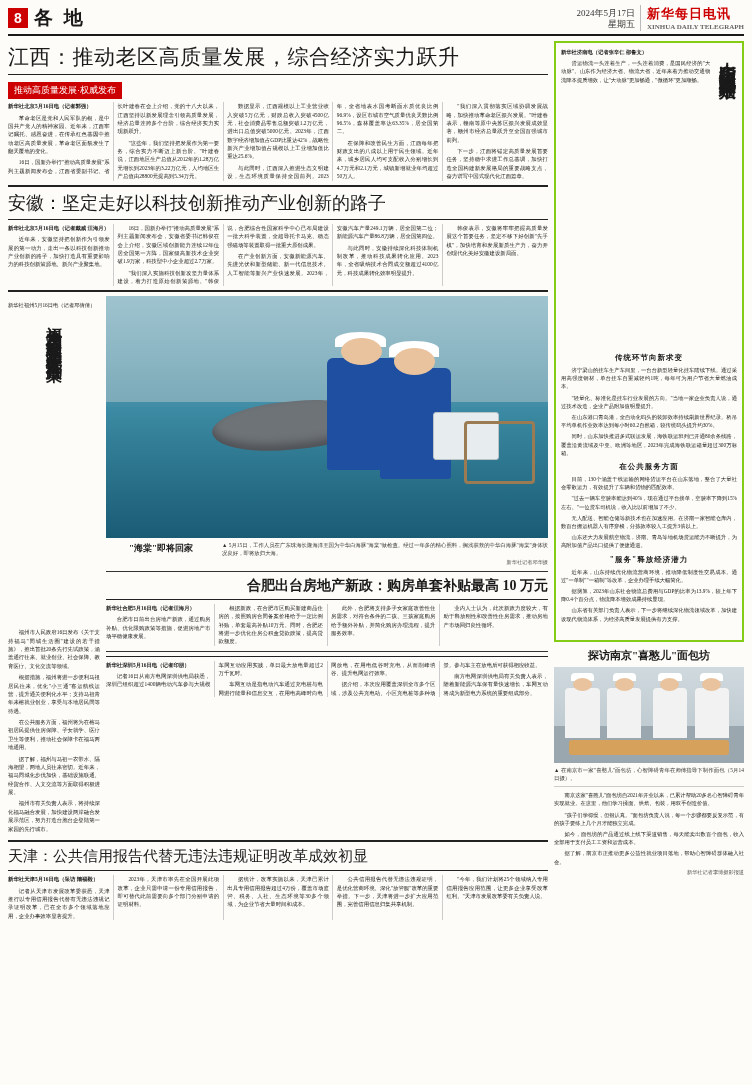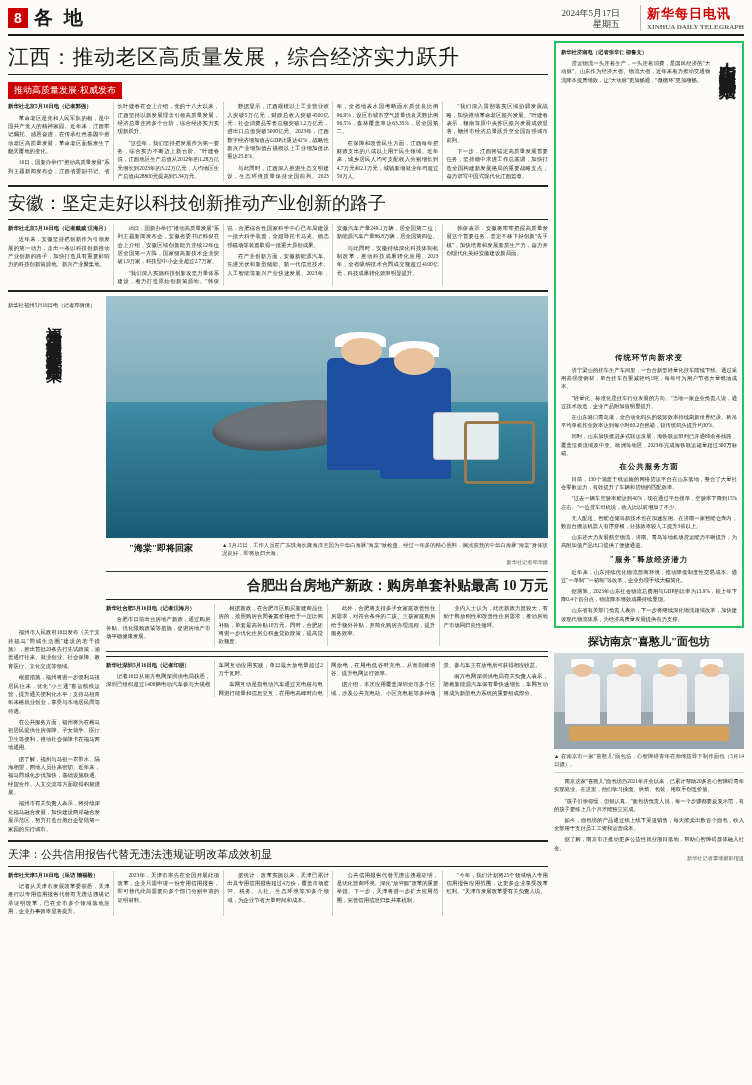--- a/index.html
+++ b/index.html
@@ -24,21 +24,21 @@
     padding-bottom: 3px; margin-bottom: 5px;
     height: 30px;
   }
   .mh-left { display:flex; align-items:center; gap:6px; }
   .page-num {
     background:#c00; color:#fff; font-weight:bold;
     width:20px; height:20px; display:flex; align-items:center; justify-content:center;
     font-size:14px; font-family:"Liberation Sans", sans-serif;
   }
   .section-name { font-size:19px; font-weight:bold; letter-spacing:3px; }
-  .mh-right { display:flex; align-items:flex-end; gap:20px; }
+  .mh-right { display:flex; align-items:flex-end; gap:5px; }
   .mh-date { font-size:9px; color:#333; text-align:right; line-height:1.3; }
   .mh-logo {
     font-size:13px; font-weight:bold; color:#c00;
     border-left:1px solid #bbb; padding-left:6px; letter-spacing:1px;
     font-family:"Liberation Serif", serif;
   }
   .mh-logo .sub { display:block; font-size:7px; color:#666; letter-spacing:0; }
 
   
   .body-grid { display:flex; gap:6px; height:1040px; }
@@ -128,21 +128,21 @@
   .vert-title {
     writing-mode:vertical-rl; text-orientation:upright;
     font-size:16px; font-weight:bold; line-height:1.25;
     height:310px; letter-spacing:2px; margin:2px auto 4px auto;
   }
   .vert-meta { font-size:5.4px; line-height:1.55; text-align:justify; color:#222; }
   .vert-meta p { margin:0 0 3px 0; text-indent:2em; }
 
   
   .redbox {
-    border:2px solid #22c55e; padding:5px 5px 0 5px;
+    border:2px solid #84cc16; padding:5px 5px 14px 5px;
     position:relative;
   }
   .redbox-inner { display:flex; gap:4px; }
   .rb-text { flex:1; font-size:5.3px; line-height:1.55; text-align:justify; }
   .rb-text p { margin:0 0 3px 0; text-indent:2em; }
   .rb-title {
     writing-mode:vertical-rl; text-orientation:upright;
     font-size:17px; font-weight:bold; letter-spacing:2px;
     line-height:1.22; height:300px; margin-left:2px;
   }
@@ -296,21 +296,21 @@
               <p>南方电网深圳供电局有关负责人表示，随着新能源汽车保有量快速增长，车网互动将成为新型电力系统的重要组成部分。</p>
             </div>
           </div>
 
         </div>
       </div>
 
       <div class="rule-thick"></div>
 
       <div>
-        <h2 class="sub-lead" style="font-size:11px;">天津：公共信用报告代替无违法违规证明改革成效初显</h2>
+        <h2 class="sub-lead" style="font-size:15px;">天津：公共信用报告代替无违法违规证明改革成效初显</h2>
         <div class="rule-thin"></div>
         <div class="cols c5 colrule">
           <p class="lead-in">新华社天津5月16日电（采访 隋福毅）</p>
           <p>记者从天津市发展改革委获悉，天津推行以专用信用报告代替有无违法违规记录证明改革，已在全市多个领域落地应用，企业办事效率显著提升。</p>
           <p>2023年，天津市率先在全国开展此项改革，企业只需申请一份专用信用报告，即可替代此前需要向多个部门分别申请的证明材料。</p>
           <p>据统计，改革实施以来，天津已累计出具专用信用报告超过4万份，覆盖市场监管、税务、人社、生态环境等30多个领域，为企业节省大量时间和成本。</p>
           <p>公共信用报告代替无违法违规证明，是优化营商环境、深化"放管服"改革的重要举措。下一步，天津将进一步扩大应用范围，完善信用信息归集共享机制。</p>
           <p>"今年，我们计划将25个领域纳入专用信用报告应用范围，让更多企业享受改革红利。"天津市发展改革委有关负责人说。</p>
         </div>
       </div>

